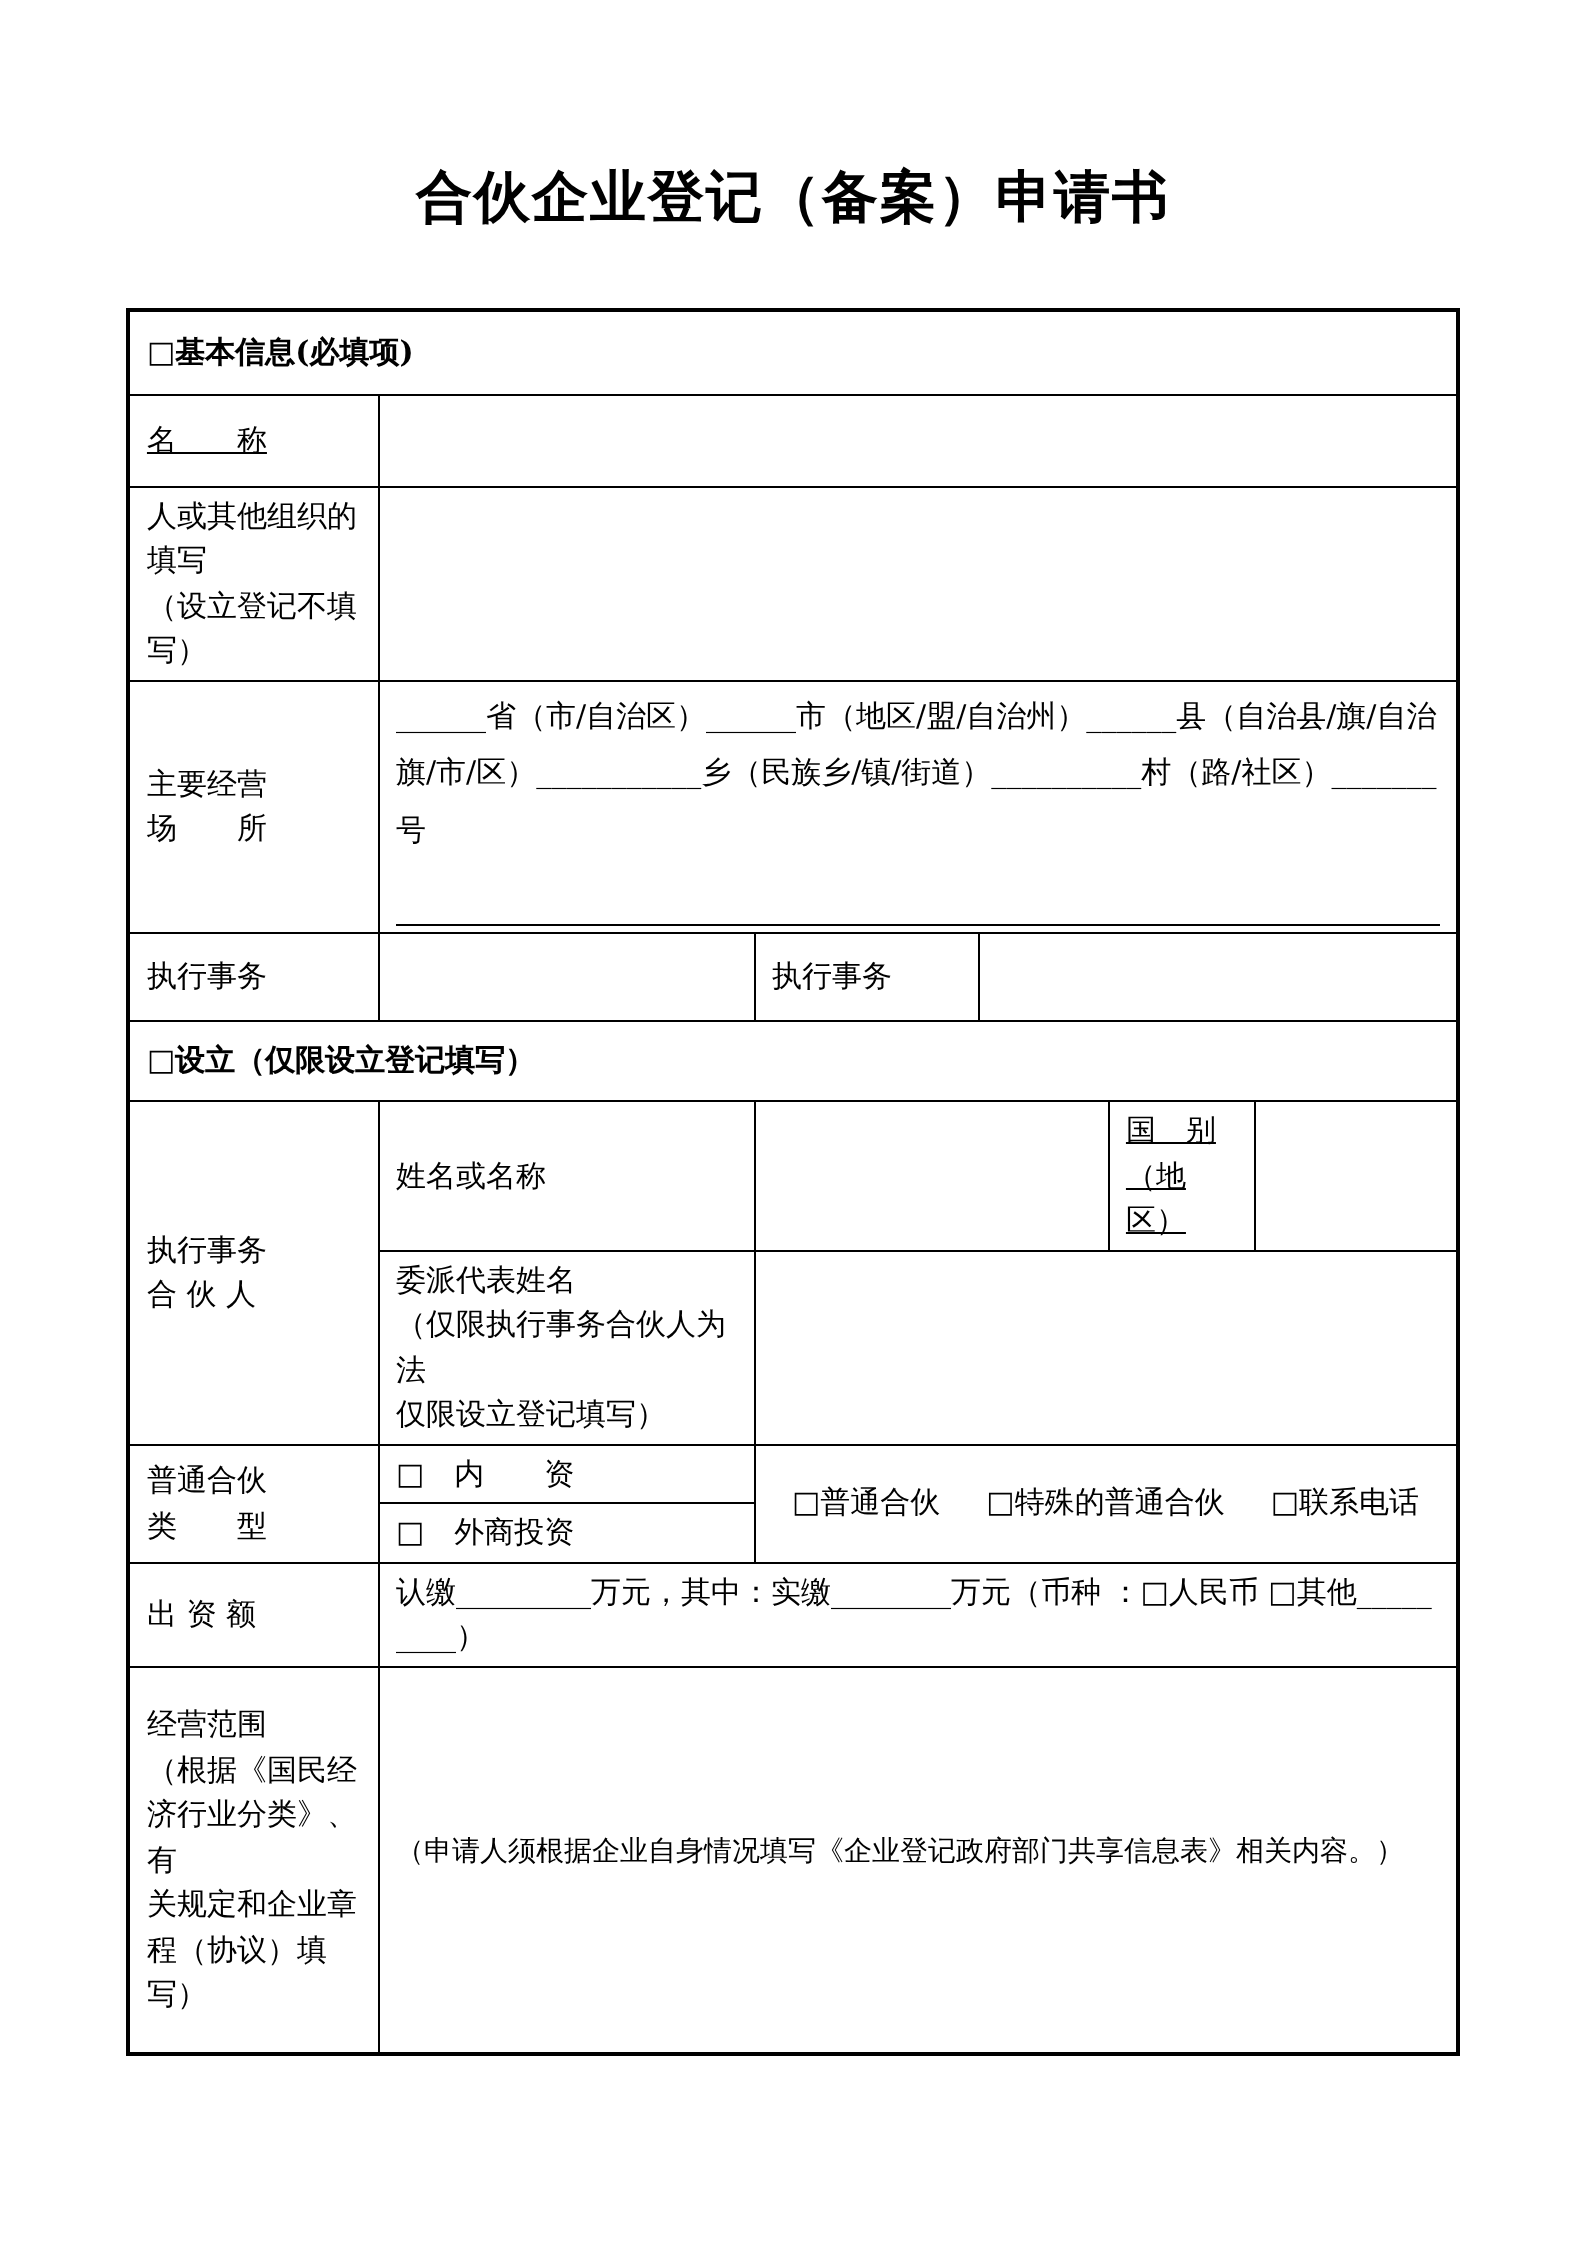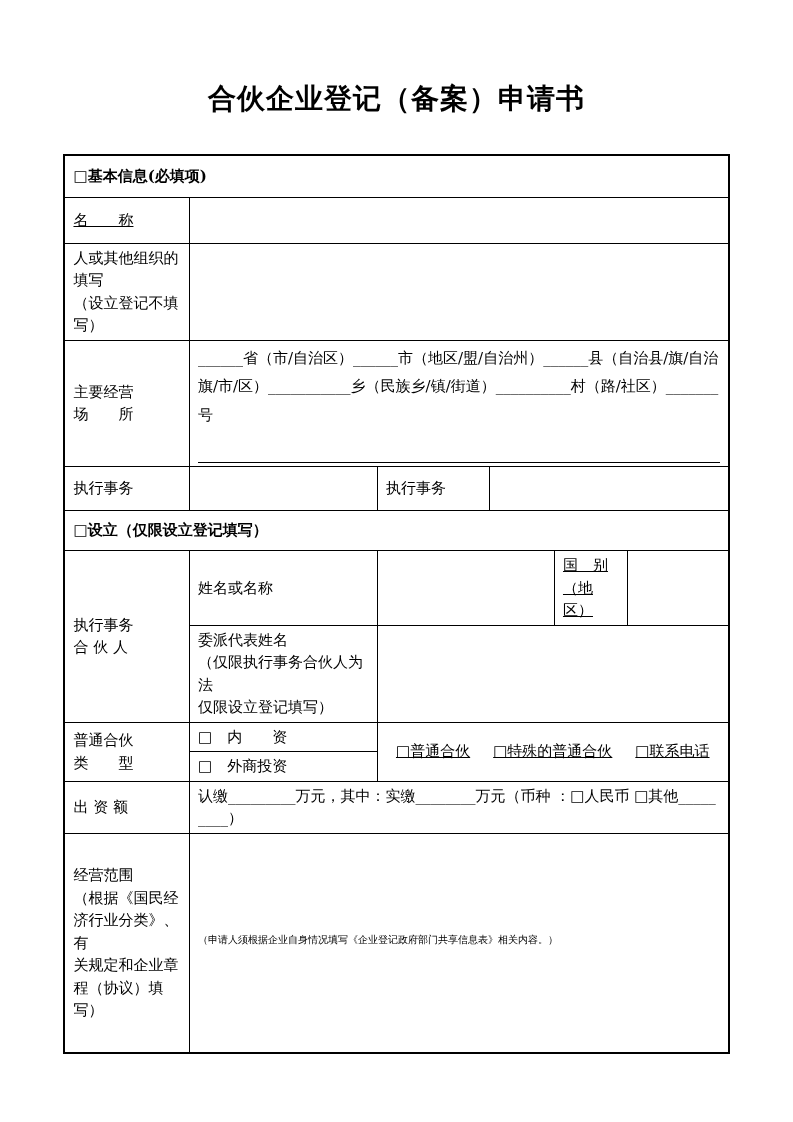--- a/index.html
+++ b/index.html
@@ -44,36 +44,36 @@
   .r-b td { height: 46px; text-decoration: underline; }
   .r-c td { height: 64px; }
   .r-d td { height: 104px; }
   .r-e td { height: 44px; }
   .r-f td { height: 40px; }
   .r-g td { height: 66px; }
   .r-h td { height: 56px; }
   .r-i td { height: 29px; }
   .r-j td { height: 29px; }
   .r-k td { height: 52px; }
-  .r-l td { height: 220px; }
+  .r-l td { height: 194px; }
 
   .addr-cell { text-align: left; vertical-align: top; padding-top: 10px; }
   .addr-text { line-height: 1.9; }
   .addr-blank { border-bottom: 1px solid #000; height: 22px; margin-top: 12px; }
 
   .country-lbl { white-space: pre-line; vertical-align: top; padding-top: 5px; text-decoration: underline; }
 
   .ptypes-cell { padding: 0; }
-  .ptypes-row { display: flex; justify-content: space-between; padding: 0 10px; text-decoration: underline; }
+  .ptypes-row { display: flex; justify-content: space-between; padding: 0 10px; }
 
   .capital-cell { text-align: left; }
 
   .scope-lbl { text-align: left; font-size: 14.5px; line-height: 1.55; padding-left: 6px; }
   .scope-cell { vertical-align: bottom; text-align: left; }
-  .scope-note { font-size: 10px; padding: 0 0 6px 0; }
+  .scope-note { font-size: 14px; padding: 0 0 6px 0; }
 </style>
 </head>
 <body>
 
 <div class="page">
 
   <div class="doc-title">合伙企业登记（备案）申请书</div>
 
   <table class="form">
     <colgroup>

